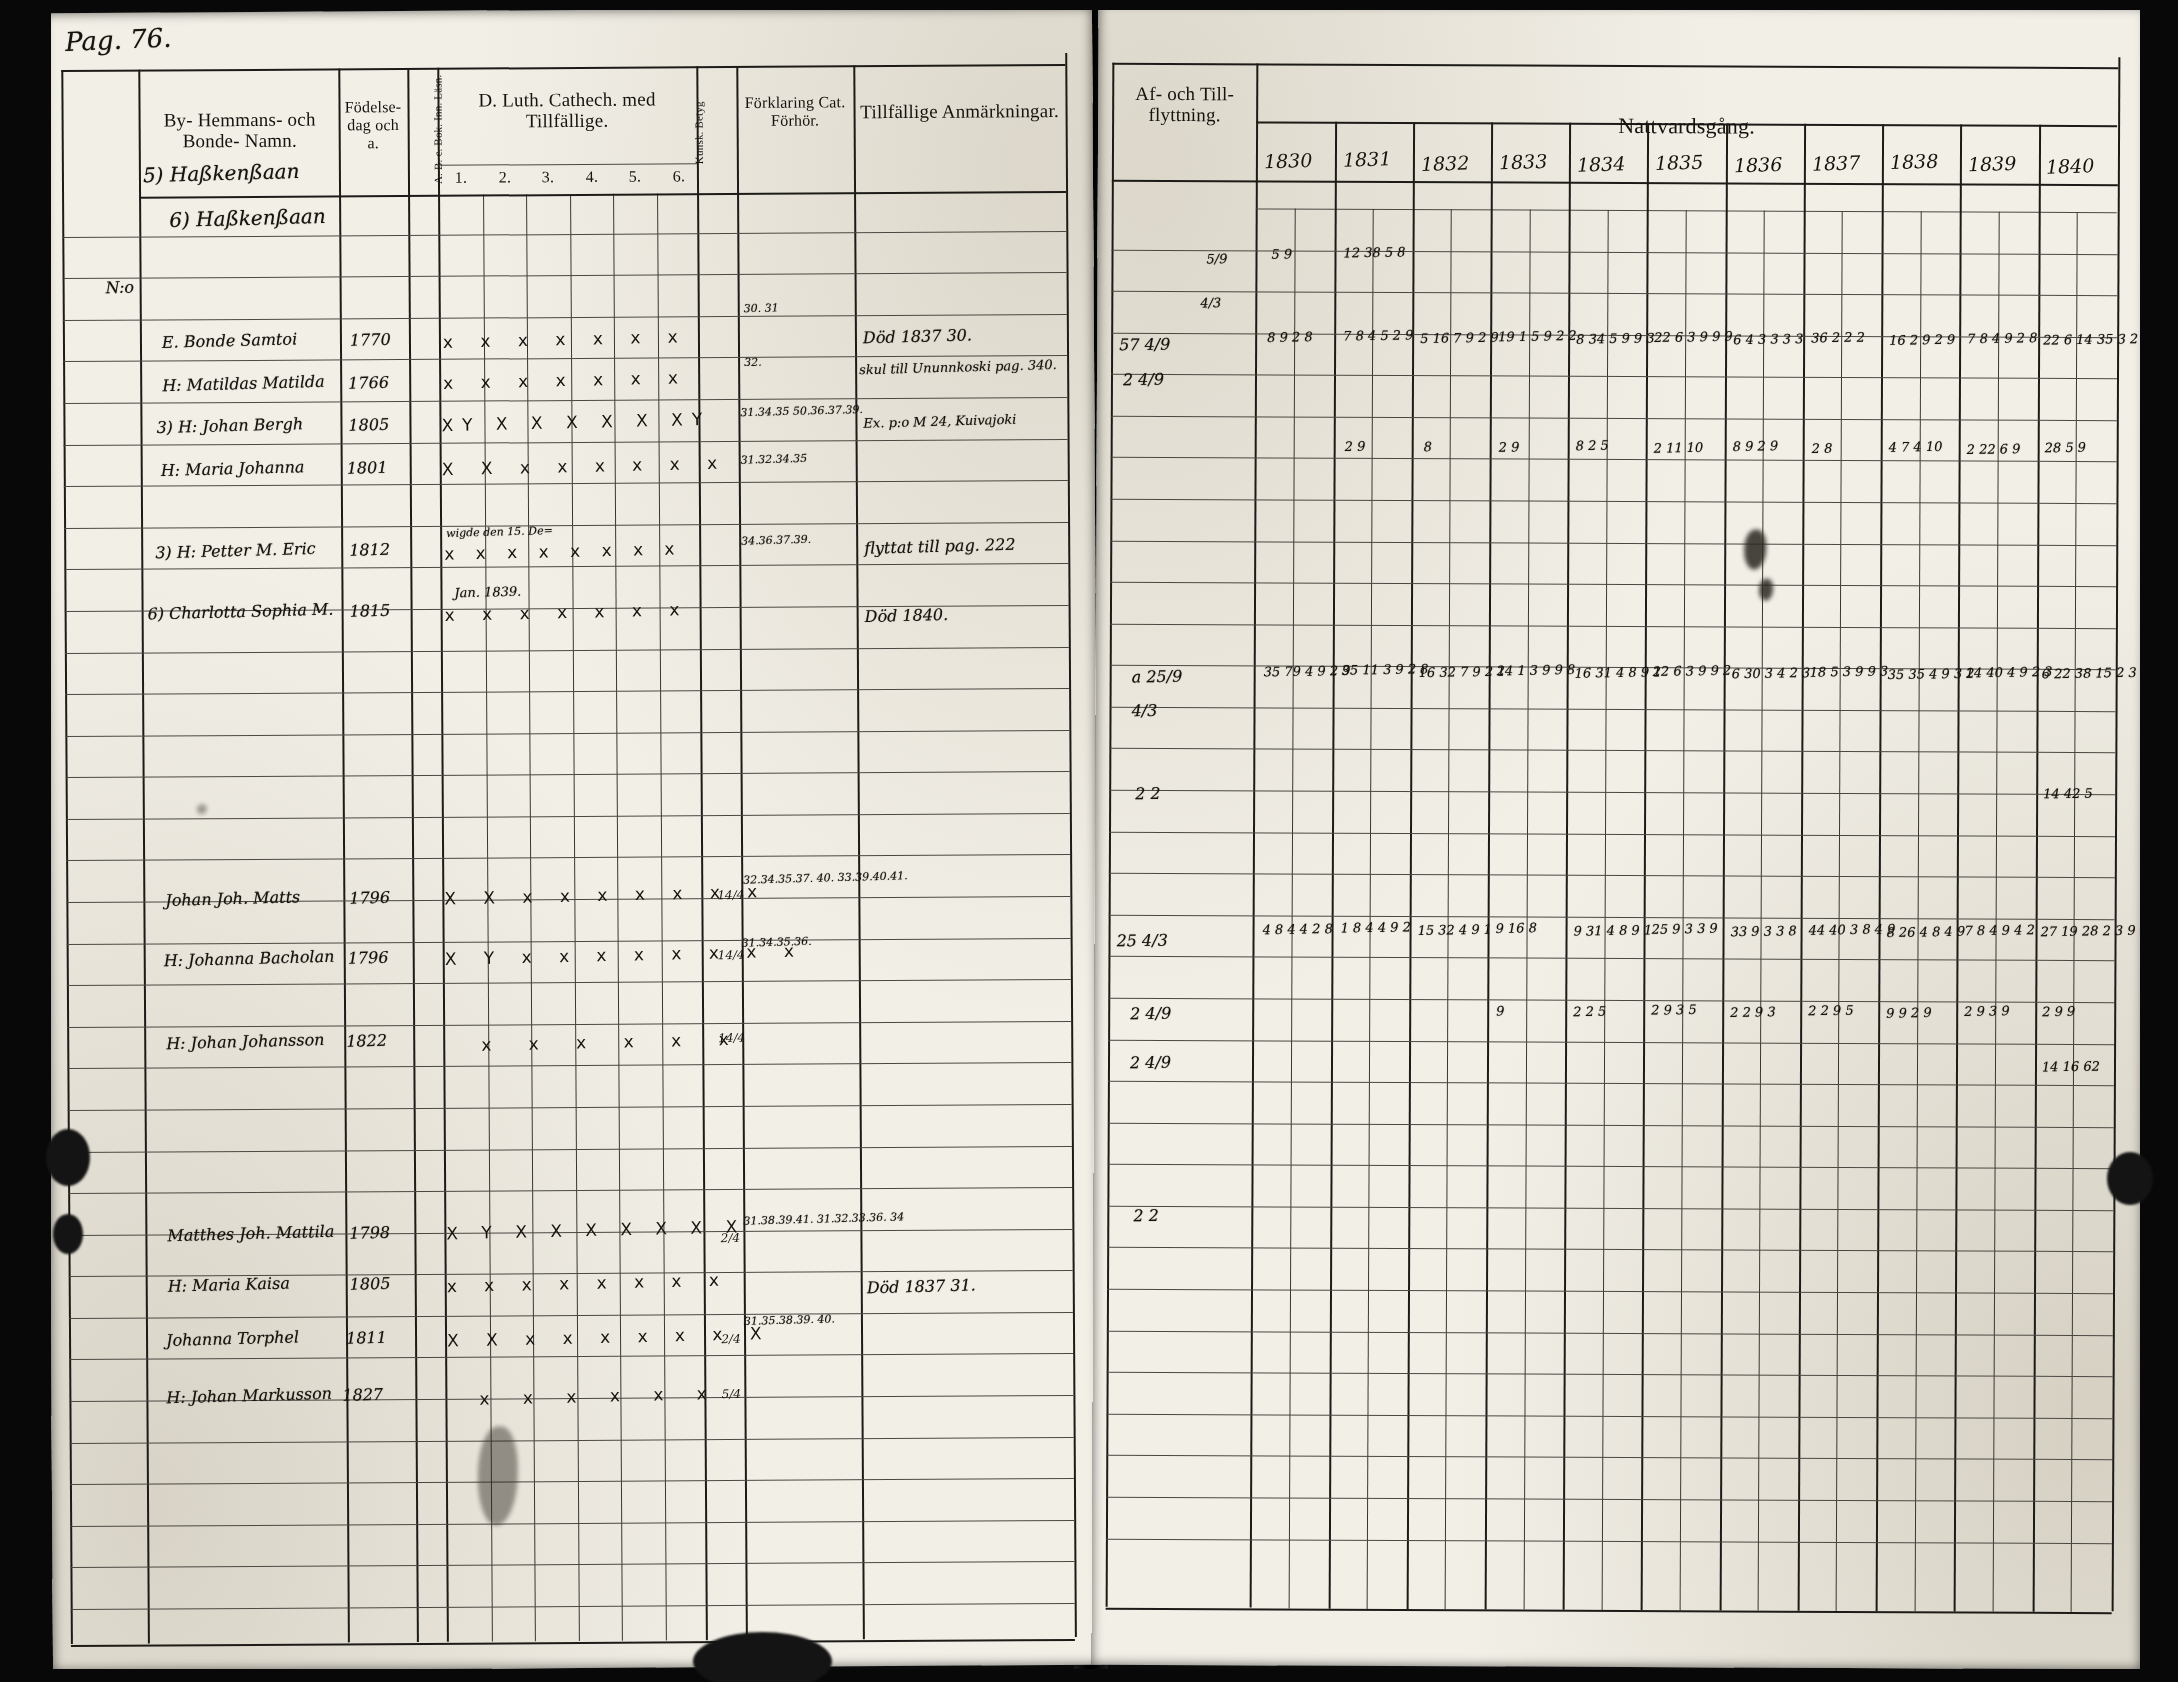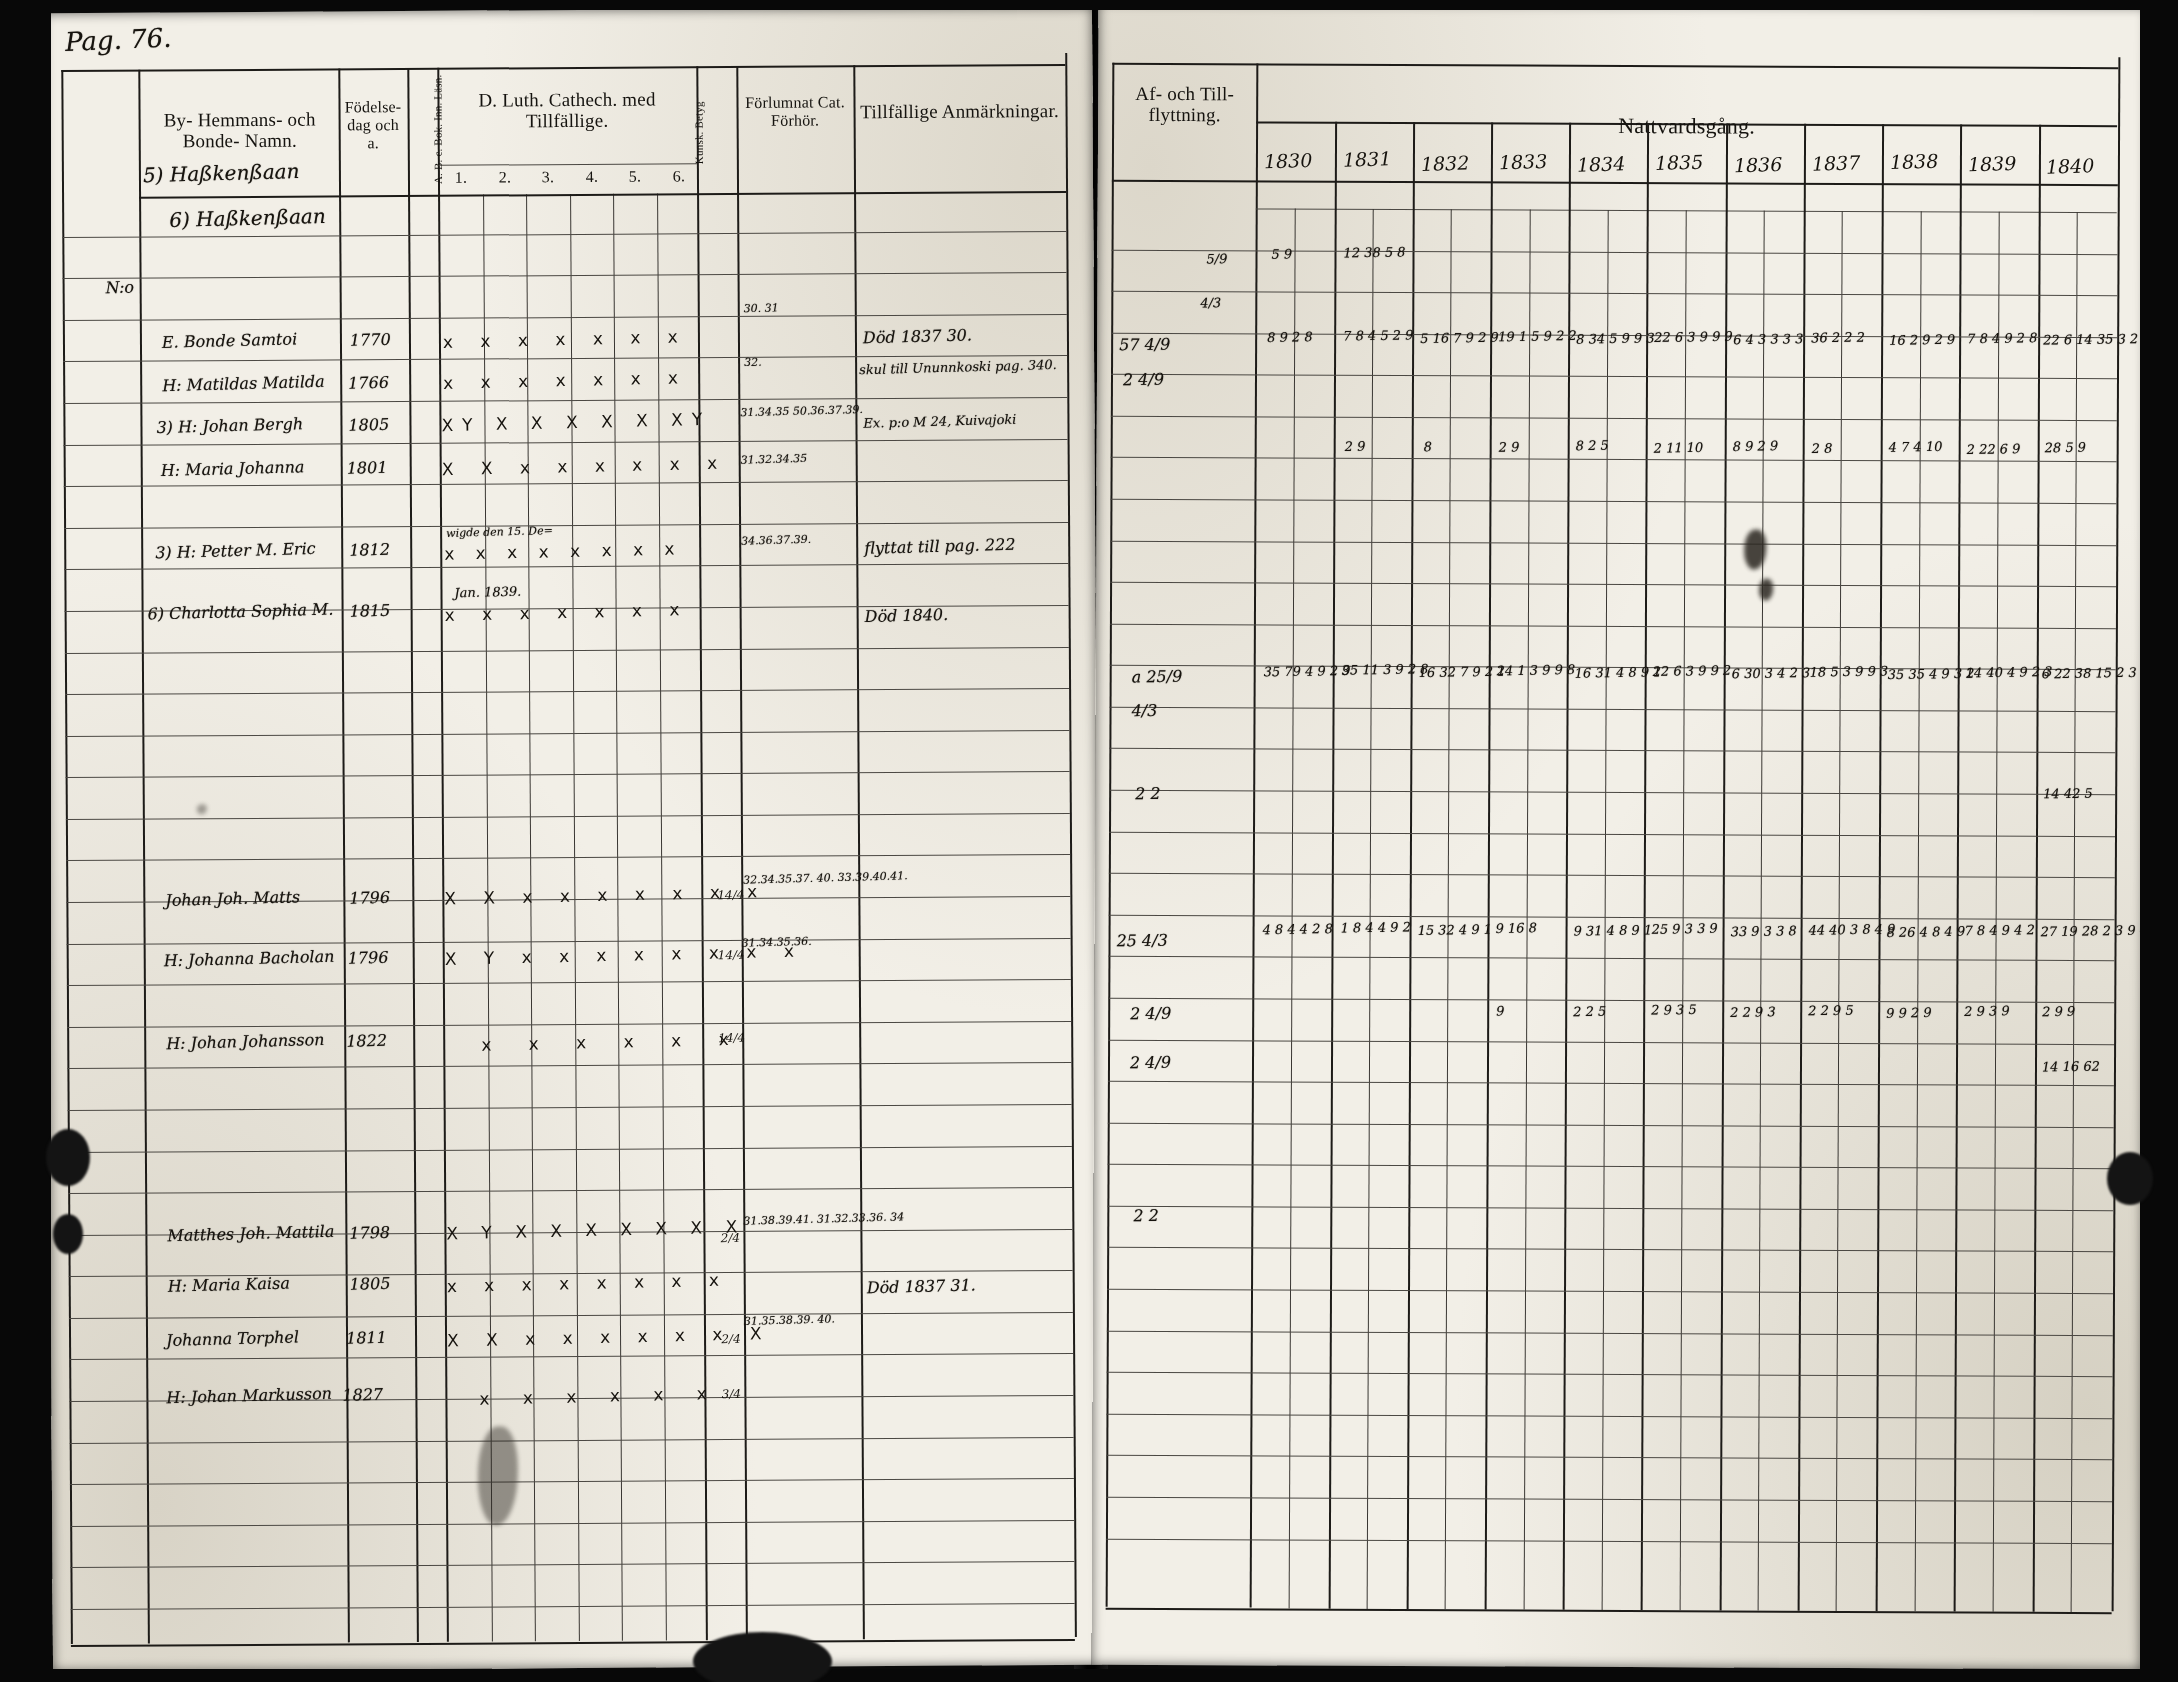--- a/index.html
+++ b/index.html
@@ -154,21 +154,21 @@
     <div class="hdr xs vert" style="left:388px;top:178px;width:119px;">
       <span>A. B. c. Bok. Inn. Läsn.</span>
     </div>
     <div class="hdr" style="left:396px;top:79px;width:255px;">
       <span>D. Luth. Cathech. med Tillfällige.</span>
     </div>
     <div class="hdr xs vert" style="left:649px;top:178px;width:109px;">
       <span>Kunsk. Betyg</span>
     </div>
     <div class="hdr sm" style="left:695px;top:85px;width:113px;">
-      <span>Förlumnat Cat. Förhör.</span>
+      <span>Förklaring Cat. Förhör.</span>
     </div>
     <div class="hdr" style="left:814px;top:93px;width:204px;">
       <span>Tillfällige Anmärkningar.</span>
     </div>
 
     <div class="hdr sm" style="left:394px;top:158px;width:46px;">1.</div>
     <div class="hdr sm" style="left:438px;top:158px;width:46px;">2.</div>
     <div class="hdr sm" style="left:481px;top:158px;width:46px;">3.</div>
     <div class="hdr sm" style="left:525px;top:158px;width:46px;">4.</div>
     <div class="hdr sm" style="left:568px;top:158px;width:46px;">5.</div>
@@ -290,21 +290,21 @@
     <div class="marks" style="left:396px;top:1317px;">X  X  x  x  x  x  x  x  X</div>
     <div class="hw xxs" style="left:693px;top:1305px;">31.35.38.39. 40.</div>
     <div class="frac" style="left:669px;top:1325px;width:22px;">
       <b>2/4</b>
     </div>
 
     <div class="hw s" style="left:115px;top:1374px;">H: Johan Markusson</div>
     <div class="hw s" style="left:291px;top:1374px;">1827</div>
     <div class="marks" style="left:428px;top:1376px;letter-spacing:14px;">x    x  x   x  x  x</div>
     <div class="frac" style="left:669px;top:1380px;width:22px;">
-      <b>3/4</b>
+      <b>5/4</b>
     </div>
 
     <div class="stain" style="left:426px;top:1416px;width:40px;height:99px;opacity:.45;"></div>
     <div class="stain" style="left:149px;top:792px;width:10px;height:10px;opacity:.4;"></div>
   </div>
 
   <div class="sheet" id="sheet-right">
 
     <div class="vline" style="left:14px;top:61px;height:1544px;"></div>
     <div class="vline" style="left:1020px;top:51px;height:1554px;"></div>

